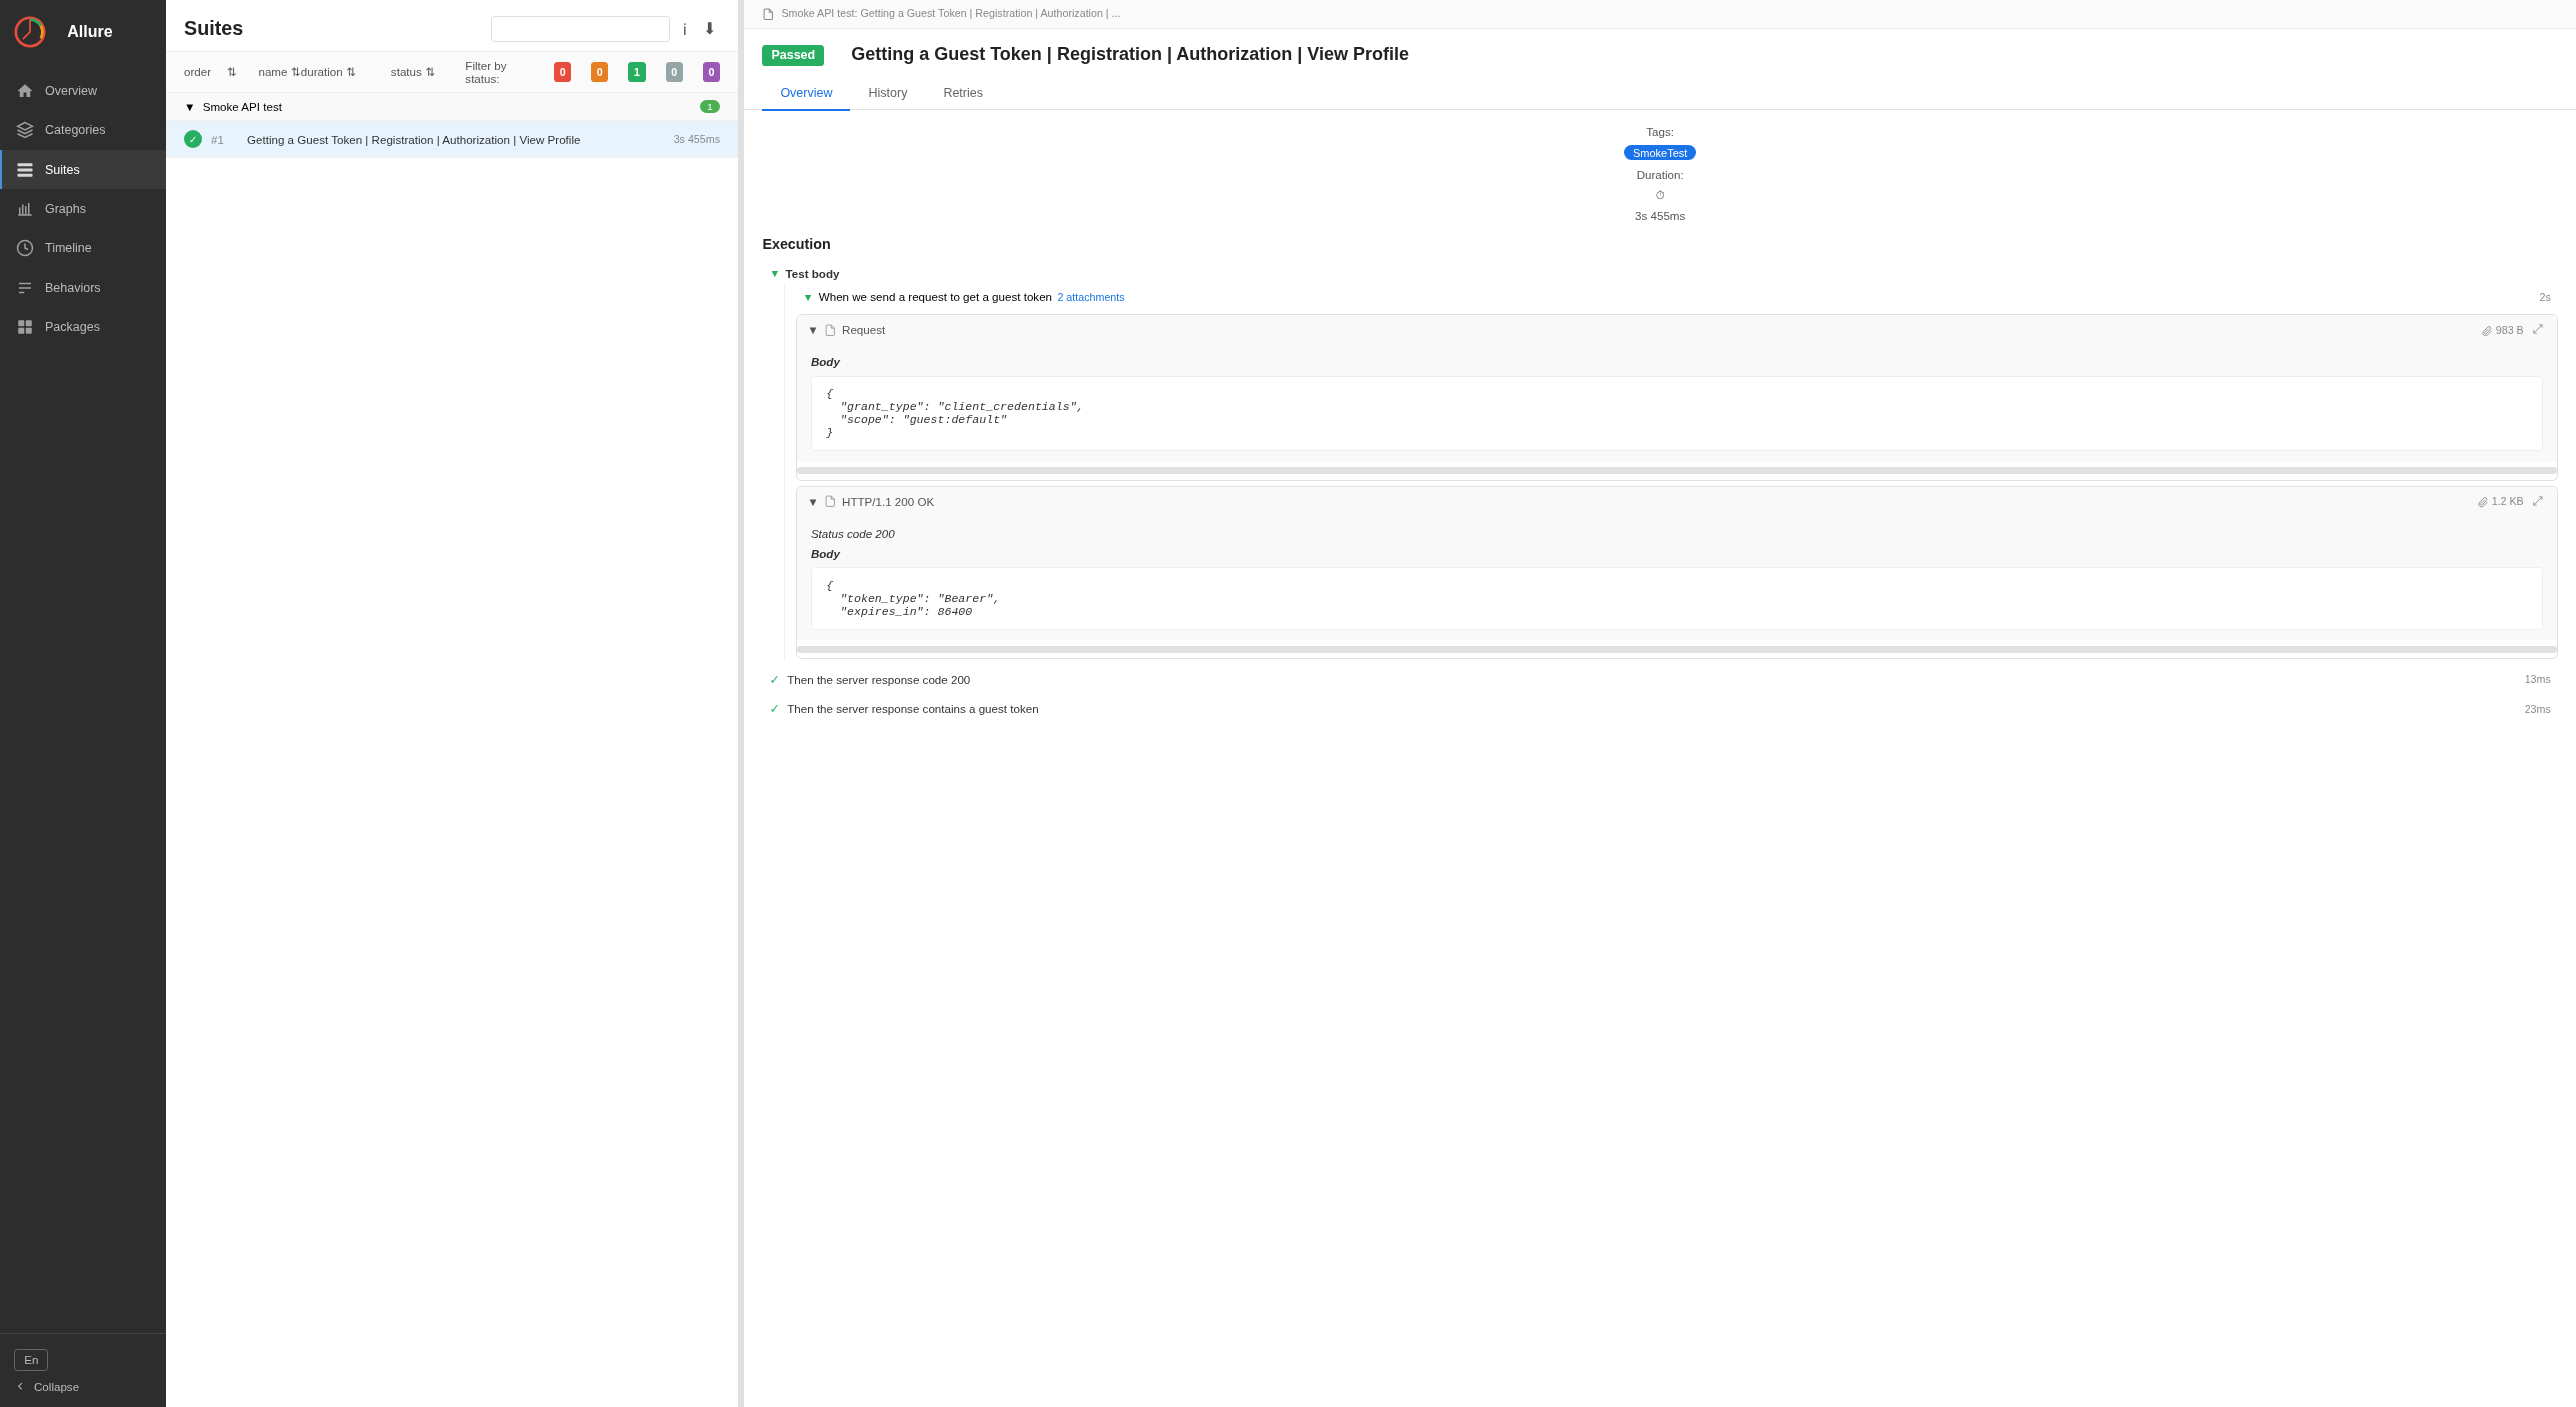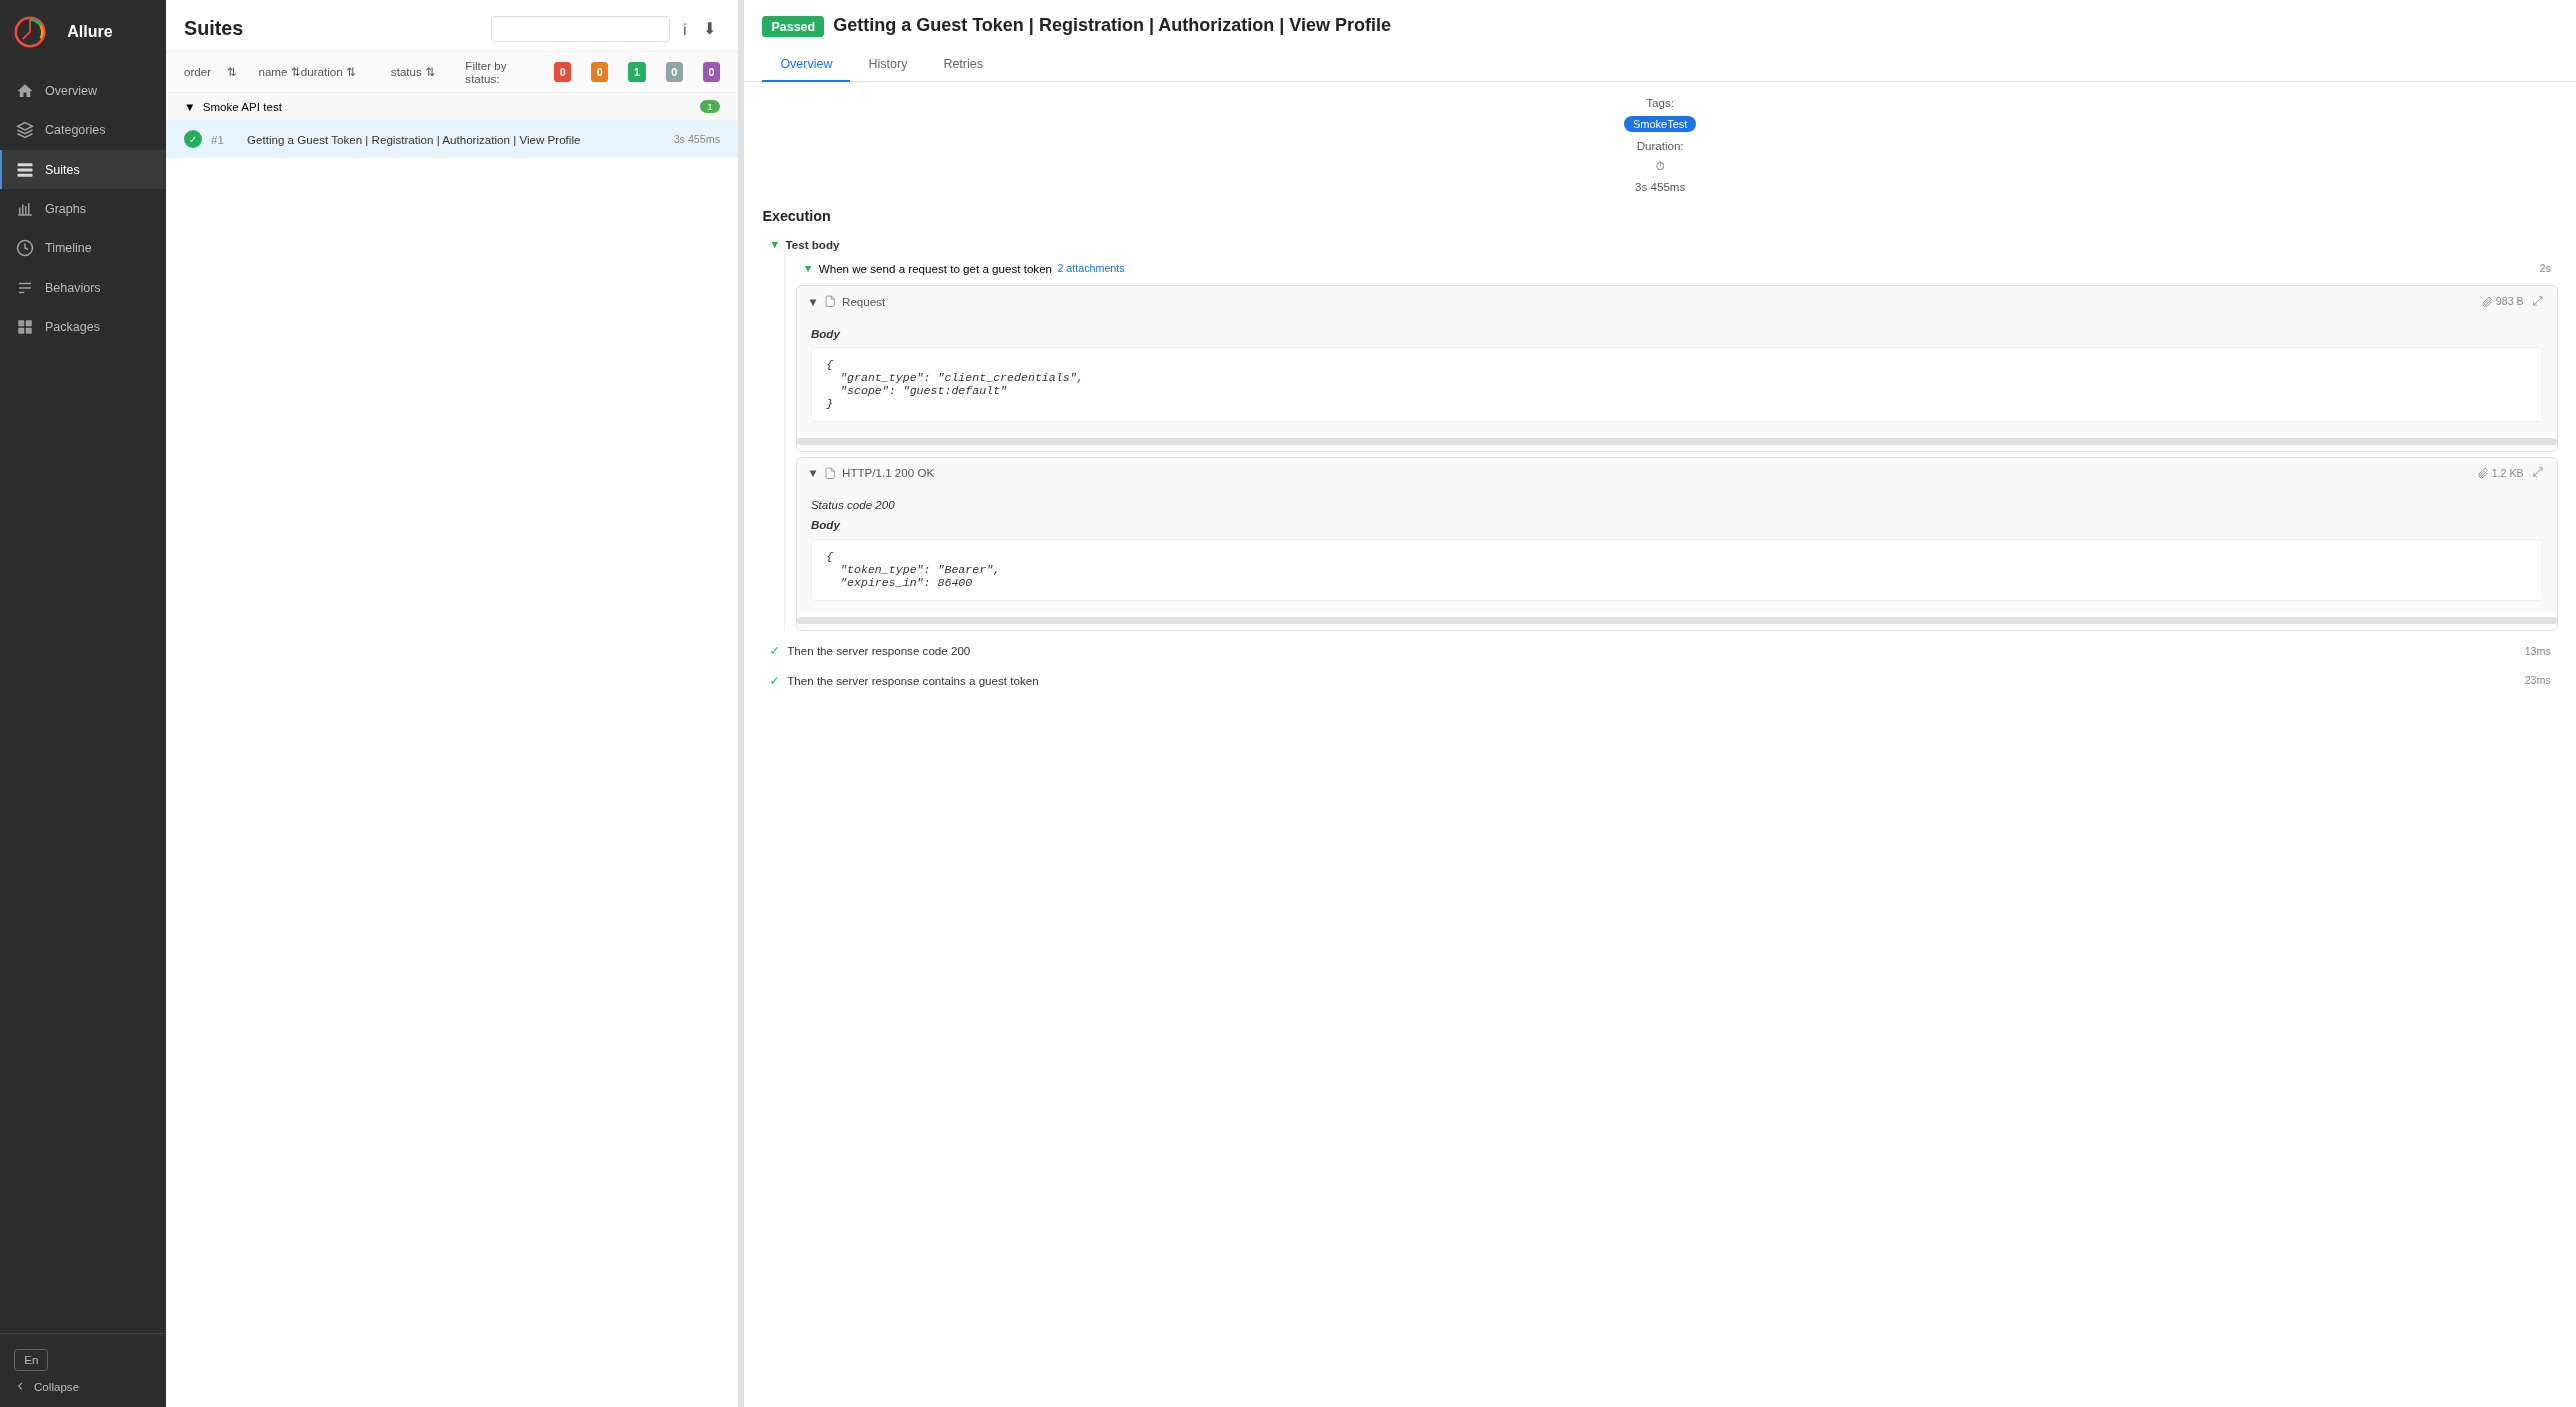--- a/index.html
+++ b/index.html
@@ -230,21 +230,21 @@
       background: #fafafa;
       border-bottom: 0.9px solid #eee;
       white-space: nowrap;
       overflow: hidden;
       text-overflow: ellipsis;
     }
     .detail-title-row {
       padding: 14.3px 18px 0;
       display: flex;
       align-items: flex-start;
-      gap: 9px;
+      gap: 27px;
     }
     .passed-badge {
       background: #27ae60;
       color: #fff;
       font-weight: 700;
       font-size: 12.5px;
       padding: 3.6px 9px;
       border-radius: 3.6px;
       flex-shrink: 0;
       margin-top: 1.8px;
@@ -514,20 +514,27 @@
         <span class="test-num">#1</span>
         <span class="test-name">Getting a Guest Token | Registration | Authorization | View Profile</span>
         <span class="test-duration">3s 455ms</span>
       </div>
     </div>
   </div>
 
   <div class="drag-divider"></div>
 
   <div class="detail-panel">
+    <div class="detail-topbar">
+      <svg width="12.5" height="12.5" viewBox="0 0 24 24" style="display:inline-block;vertical-align:middle;margin-right:3.6px;">
+          <path d="M14 2H6a2 2 0 0 0-2 2v16a2 2 0 0 0 2 2h12a2 2 0 0 0 2-2V8z" stroke="#888" stroke-width="2" fill="none"></path>
+          <path d="M14 2v6h6" stroke="#888" stroke-width="2" fill="none"></path>
+        </svg>
+      <span>Smoke API test: Getting a Guest Token | Registration | Authorization | ...</span>
+    </div>
     <div class="detail-title-row">
       <span class="passed-badge">Passed</span>
       <h2 class="detail-title">Getting a Guest Token | Registration | Authorization | View Profile</h2>
     </div>
     <div class="detail-tabs">
       <div class="detail-tab active">Overview</div>
       <div class="detail-tab">History</div>
       <div class="detail-tab">Retries</div>
     </div>
     <div class="detail-content">

